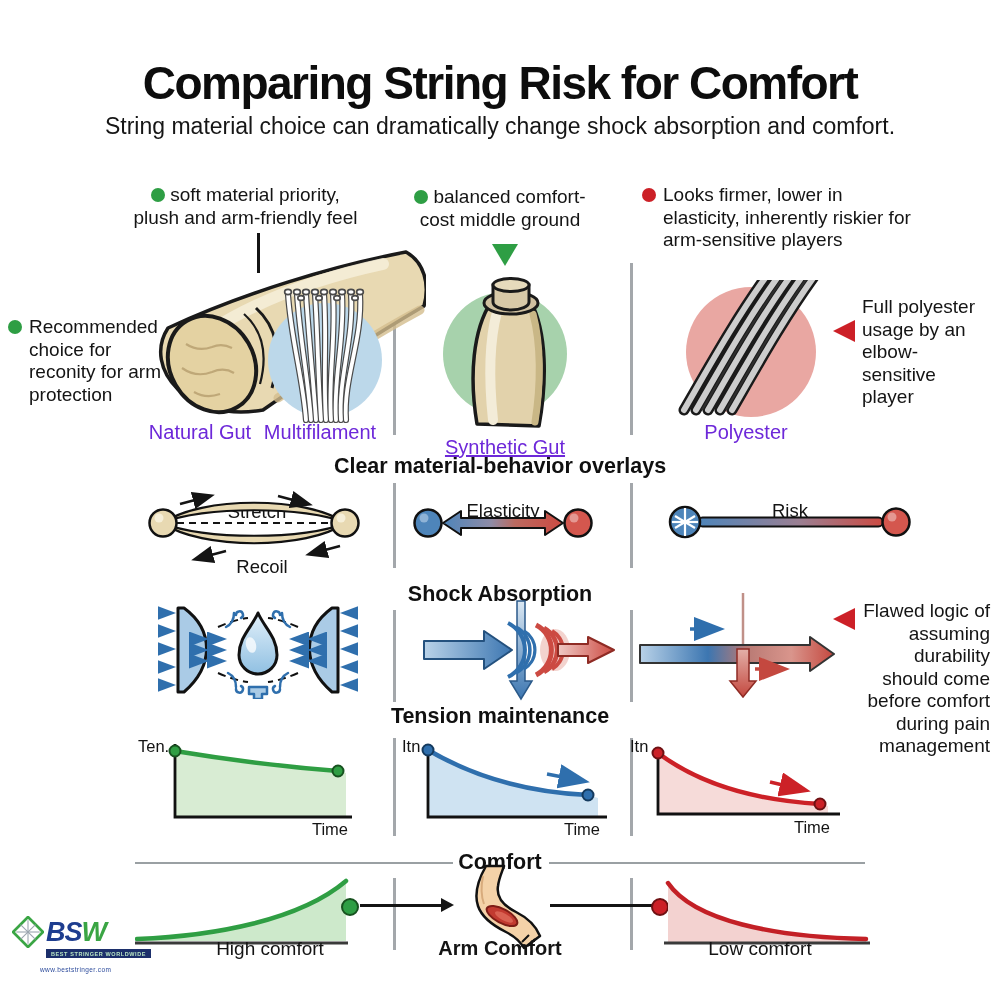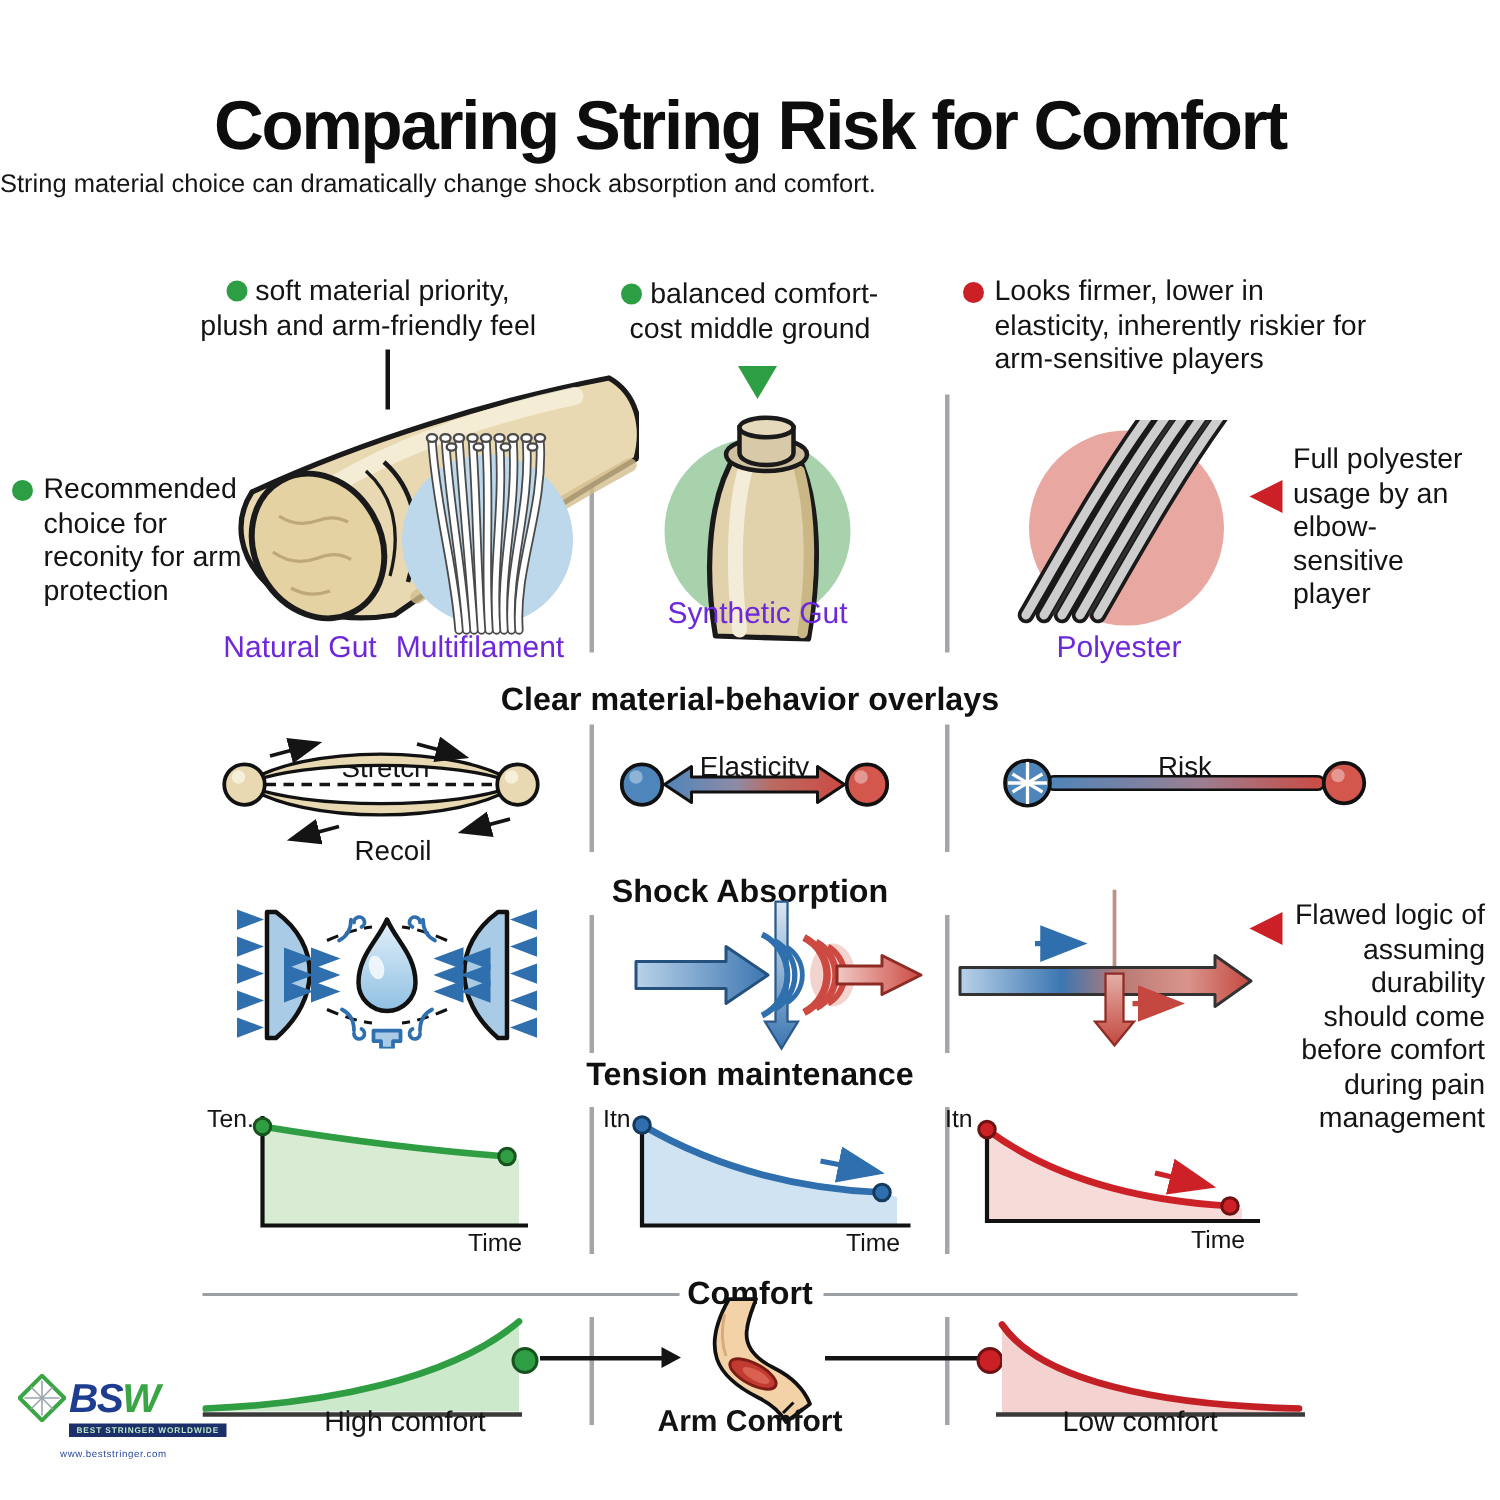--- a/index.html
+++ b/index.html
@@ -1,21 +1,21 @@
 <!DOCTYPE html>
 <html><head>
 <meta charset="utf-8">
 <style>
   html,body{margin:0;padding:0;background:#fff;}
   #canvas{position:relative;width:1000px;height:1000px;background:#ffffff;overflow:hidden;
           font-family:"Liberation Sans",sans-serif;color:#141414;}
   .abs{position:absolute;}
   .title{left:0;top:56px;width:1000px;text-align:center;font-size:46px;font-weight:bold;
          letter-spacing:-1.5px;color:#0d0d0d;}
-  .subtitle{left:0;top:113px;width:1000px;text-align:left;font-size:17px;color:#161616;}
+  .subtitle{left:0;top:113px;width:1000px;text-align:center;font-size:23px;color:#161616;}
   .h2{left:0;width:1000px;text-align:center;font-size:21.5px;font-weight:bold;color:#101010;}
   .ann{font-size:19px;line-height:22.5px;color:#141414;}
   .ann.center{text-align:center;}
   .flexann{display:flex;gap:7px;align-items:flex-start;}
   .dot{width:14px;height:14px;border-radius:50%;display:inline-block;flex:0 0 14px;margin-top:4px;}
   .dot.inline{margin:0 5px -1px 0;}
   .dot.green{background:#2e9e44;}
   .dot.red{background:#cc2027;}
   .tri-down{width:0;height:0;border-left:13px solid transparent;border-right:13px solid transparent;
             border-top:22px solid #2e9e44;}
@@ -154,21 +154,21 @@
       <path d="M6,130 C32,85 58,38 90,-6"></path>
     </g>
     <g stroke="#2e2e2e" stroke-width="2.2" fill="none">
       <path d="M24,130 C50,85 76,38 108,-6"></path>
         <path d="M48,130 C74,85 100,38 132,-6"></path>
     </g>
   </svg>
 
   <div class="abs caption" style="left:130px;top:421px;width:140px;">Natural Gut</div>
   <div class="abs caption" style="left:252px;top:421px;width:136px;">Multifilament</div>
-  <div class="abs caption" style="left:430px;top:398px;width:150px;">Synthetic Gut</div>
+  <div class="abs caption" style="left:430px;top:436px;width:150px;text-decoration:underline;">Synthetic Gut</div>
   <div class="abs caption" style="left:676px;top:421px;width:140px;">Polyester</div>
 
   <div class="abs h2" style="top:454px;">Clear material-behavior overlays</div>
   <div class="abs vdiv" style="left:393px;top:483px;height:85px;"></div>
   <div class="abs vdiv" style="left:630px;top:483px;height:85px;"></div>
 
   <div class="abs ovl-label" style="left:197px;top:485px;width:120px;">Stretch</div>
   <div class="abs ovl-label" style="left:202px;top:540px;width:120px;">Recoil</div>
   <svg class="abs" style="left:140px;top:480px;" width="275" height="90" viewBox="0 0 275 90">
     <defs>

